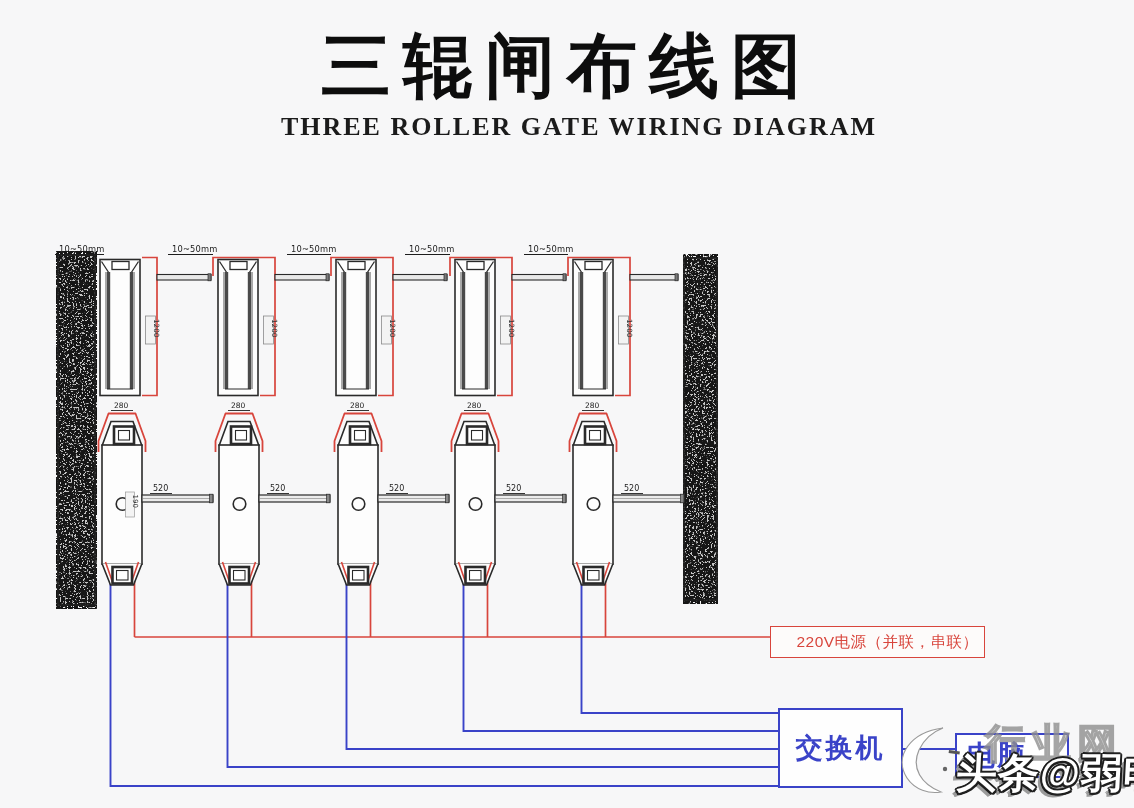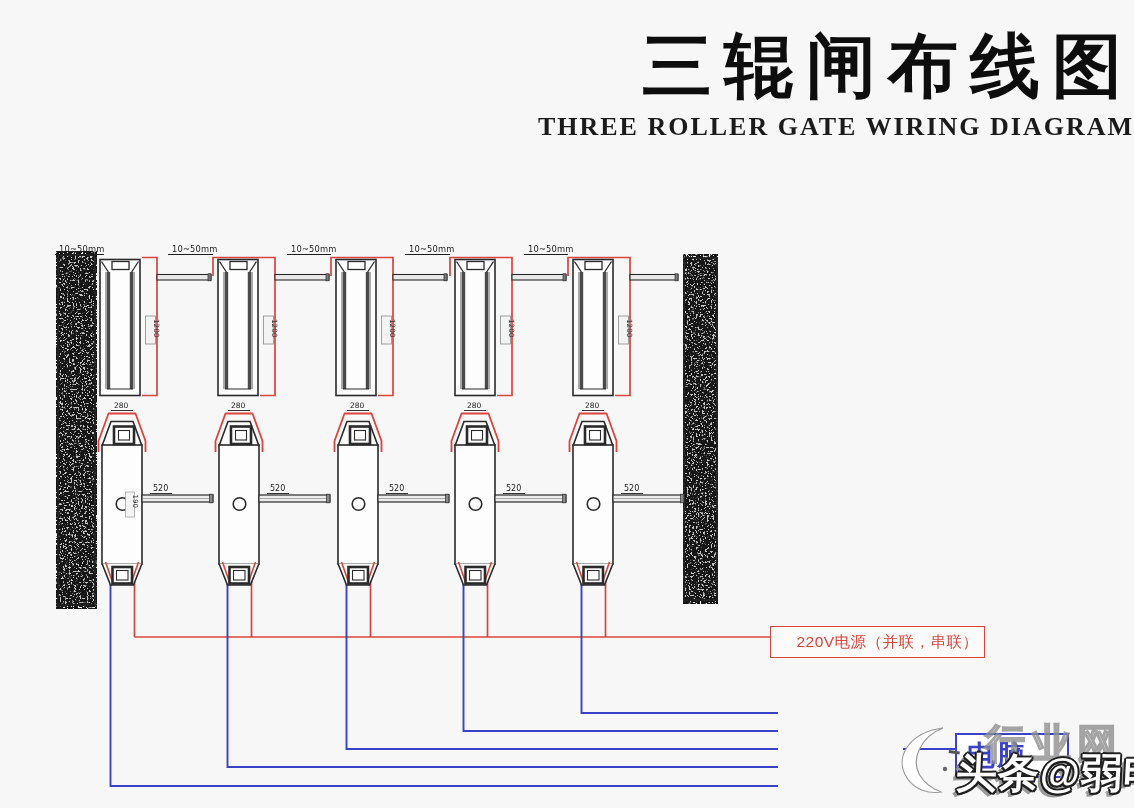--- a/index.html
+++ b/index.html
@@ -1,21 +1,21 @@
 <!DOCTYPE html>
 <html><head>
 <meta charset="utf-8">
 <style>
   html,body{margin:0;padding:0;background:#e9e9ea;}
   .page{
     position:relative;width:1134px;height:808px;margin:0 auto;
     background:#f7f7f8;overflow:hidden;
     font-family:"Liberation Sans", sans-serif;
   }
-  .title-wrap{position:absolute;left:0;top:24px;width:100%;text-align:right;z-index:2;}
+  .title-wrap{position:absolute;left:0;top:24px;width:100%;text-align:center;z-index:2;}
   .title-zh{
     margin:0;font-size:70px;font-weight:900;color:#0d0d0d;
     letter-spacing:12px;line-height:84px;font-family:"Liberation Sans",sans-serif;
   }
   .title-en{
     margin:4px 0 0 0;font-size:26px;font-weight:600;color:#1b1b1b;
     letter-spacing:2px;font-family:"Liberation Serif", serif;padding-left:24px;
   }
   #diagram{position:absolute;left:0;top:0;z-index:1;}
   .box{position:absolute;display:flex;align-items:center;justify-content:center;background:#fefefe;z-index:3;box-sizing:border-box;}
@@ -292,20 +292,23 @@
         <line x1="609.5" y1="562" x2="602" y2="583.5" stroke="#d8453c" stroke-width="1.6"></line>
         <rect x="583.5" y="567" width="19.5" height="16.5" fill="#ffffff" stroke="#2a2a2a" stroke-width="2.6"></rect>
         <rect x="587.5" y="570.5" width="11.5" height="9.5" fill="#ffffff" stroke="#2a2a2a" stroke-width="1.1"></rect>
       </g>
     </svg>
 
   <div class="box power-box">
     <span>220V电源（并联，串联）</span>
   </div>
 
+  <div class="box switch-box">
+    <span>交换机</span>
+  </div>
 
   <div class="box computer-box">
     <span>电脑</span>
   </div>
 
   <div class="wm-back">行业网</div>
 
   <svg class="swoosh" width="84" height="78" viewBox="0 0 84 78">
     <path d="M58 6 C 26 10, 8 34, 22 56 C 30 68, 44 72, 56 70 C 36 62, 26 46, 34 28 C 40 15, 50 9, 58 6 Z" fill="#ffffff" stroke="#9a9a9a" stroke-width="1.2"></path>
     <rect x="64" y="28" width="11" height="3" fill="#555" transform="rotate(8 64 28)"></rect>

